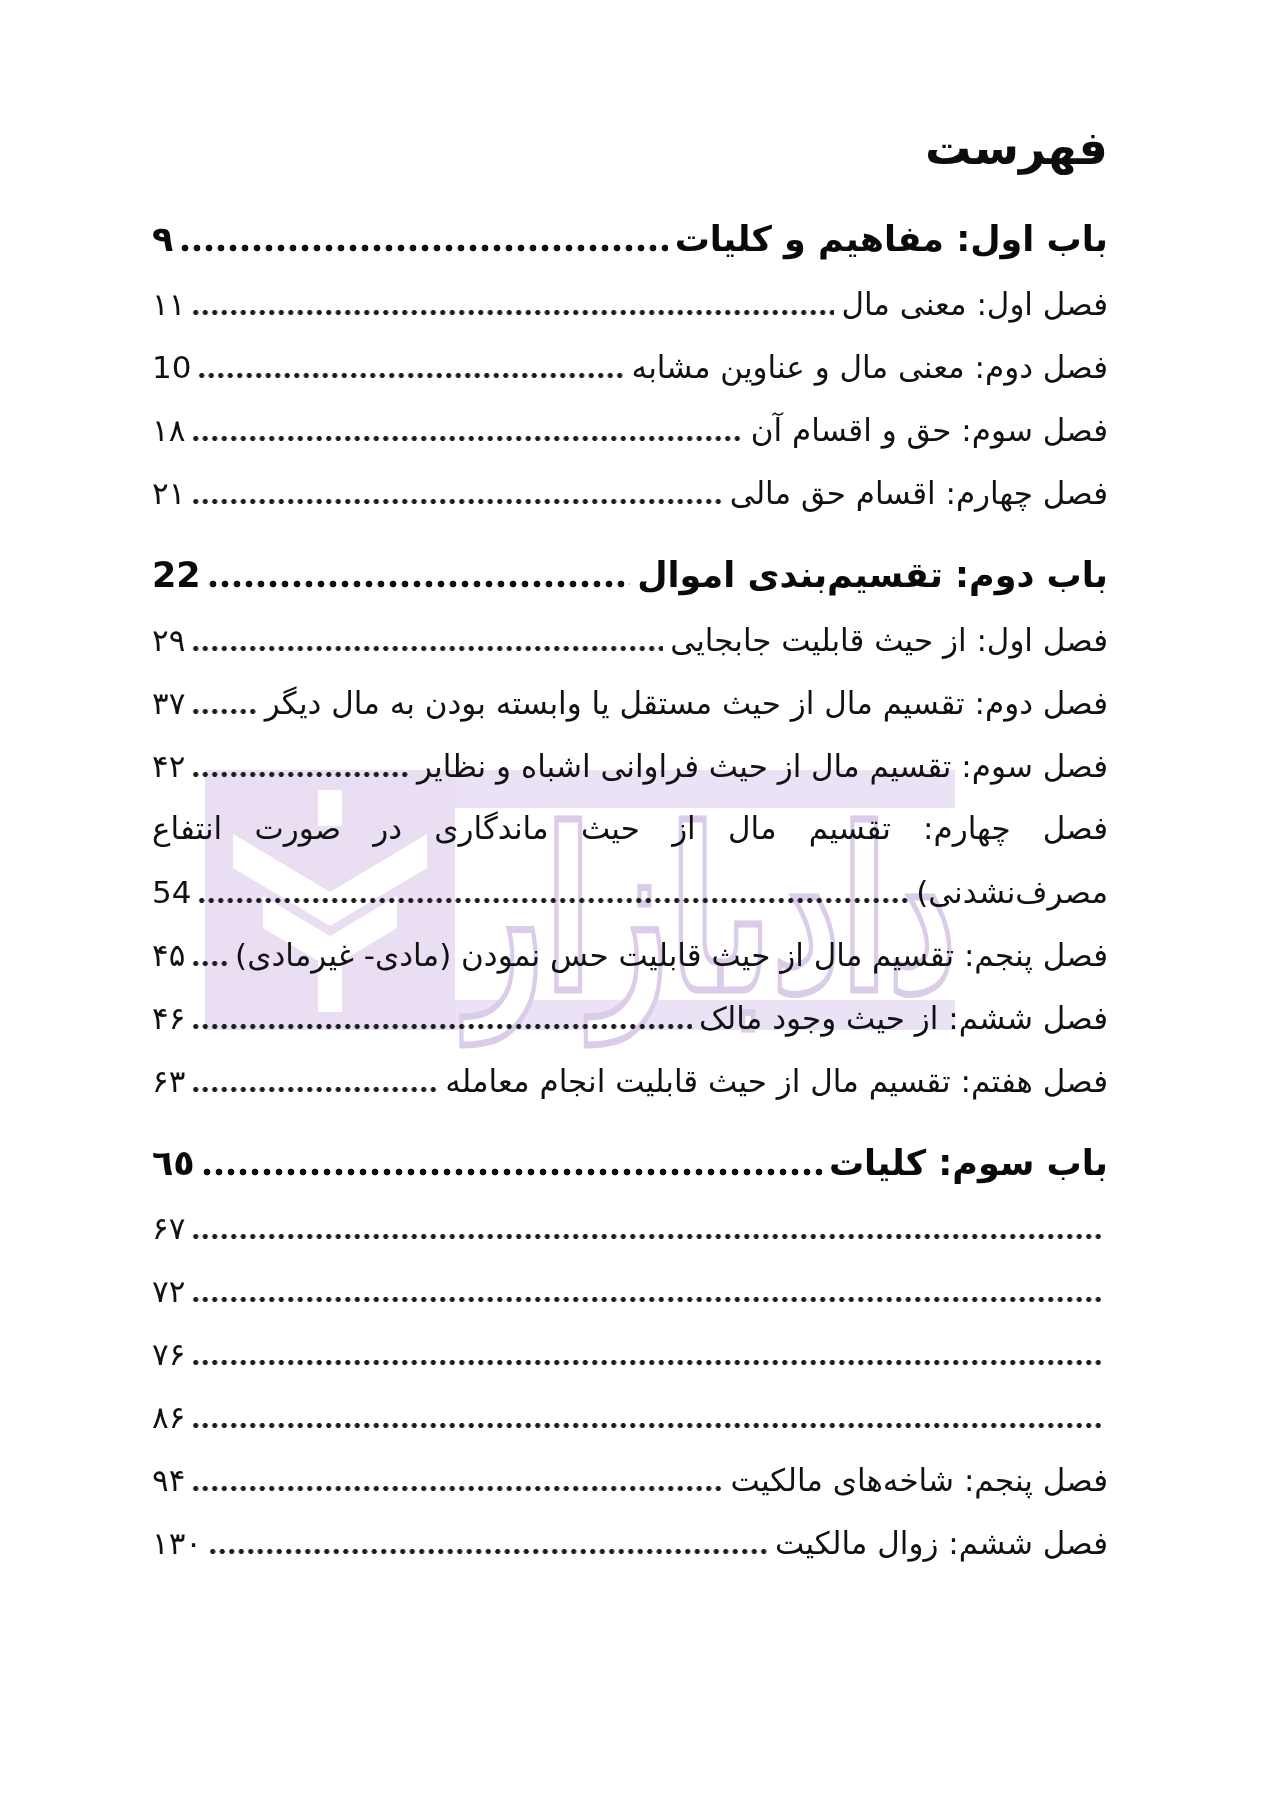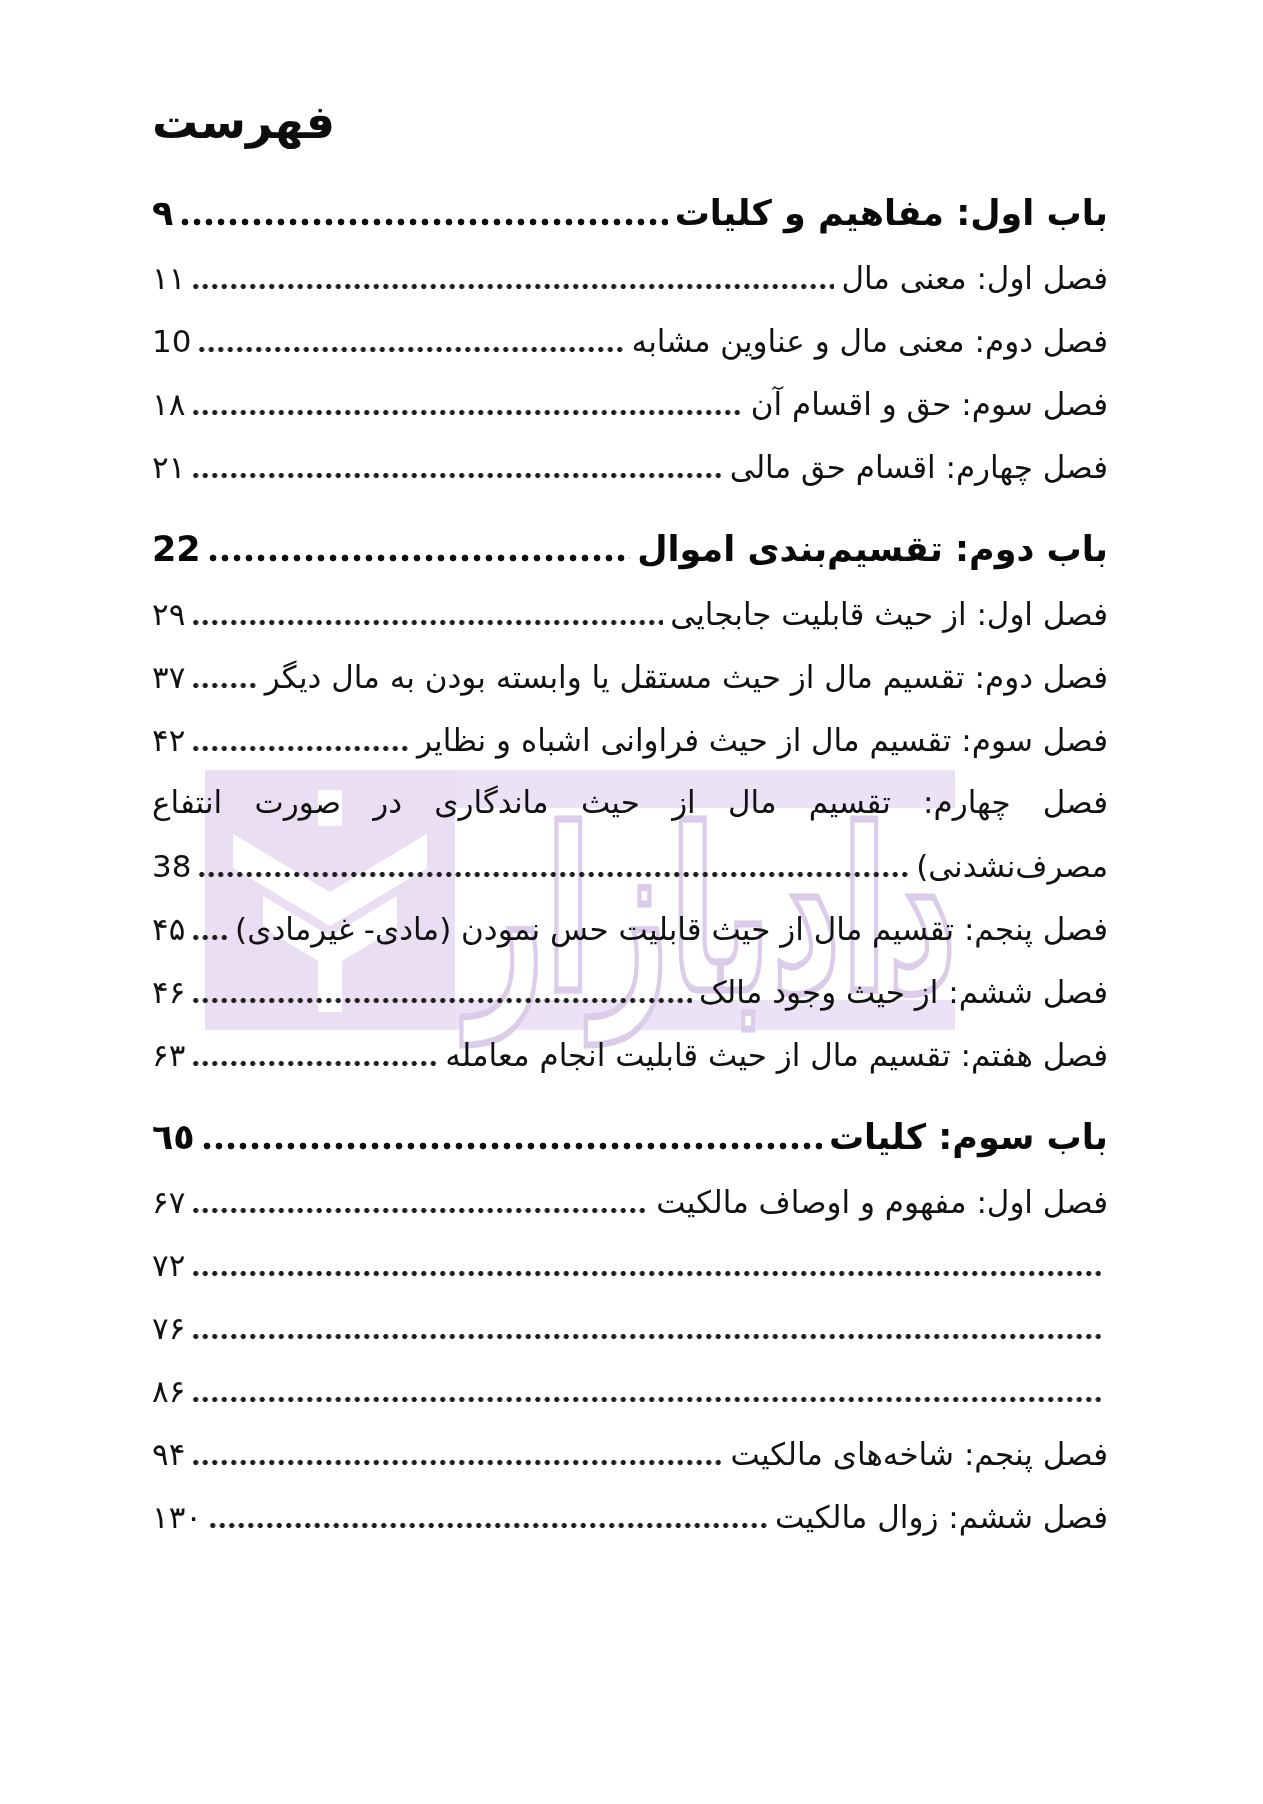--- a/index.html
+++ b/index.html
@@ -56,23 +56,23 @@
   }
 
   
   .content {
     position: absolute;
     top: 0; right: 155px; left: 152px;
     z-index: 2;
     direction: rtl;
   }
   .page-title {
-    padding-top: 92px;
+    padding-top: 118px;
     line-height: 60px;
-    text-align: left;
+    text-align: right;
     font-size: 46px;
     font-weight: bold;
     color: #0d0d0d;
   }
   .toc { margin-top: 28px; }
 
   .row {
     display: flex;
     align-items: center;
     direction: rtl;
@@ -188,21 +188,21 @@
     <span class="label">فصل سوم: تقسیم مال از حیث فراوانی اشباه و نظایر</span>
     <span class="leader"></span>
     <span class="pagenum">۴۲</span>
   </div>
 
   <div>
     <div class="jline">فصل چهارم: تقسیم مال از حیث ماندگاری در صورت انتفاع (مصرف‌شدنی-</div>
     <div class="row chapter">
       <span class="label">مصرف‌نشدنی)</span>
       <span class="leader"></span>
-      <span class="pagenum">38</span>
+      <span class="pagenum">54</span>
     </div>
   </div>
 
   <div class="row chapter">
     <span class="label">فصل پنجم: تقسیم مال از حیث قابلیت حس نمودن (مادی- غیرمادی)</span>
     <span class="leader"></span>
     <span class="pagenum">۴۵</span>
   </div>
 
   <div class="row chapter">
@@ -217,21 +217,20 @@
     <span class="pagenum">۶۳</span>
   </div>
 
   <div class="row part">
     <span class="label">باب سوم: کلیات</span>
     <span class="leader"></span>
     <span class="pagenum">٦٥</span>
   </div>
 
   <div class="row chapter">
-    <span class="label">فصل اول: مفهوم و اوصاف مالکیت</span>
     <span class="leader"></span>
     <span class="pagenum">۶۷</span>
   </div>
 
   <div class="row chapter">
     <span class="leader"></span>
     <span class="pagenum">۷۲</span>
   </div>
 
   <div class="row chapter">

